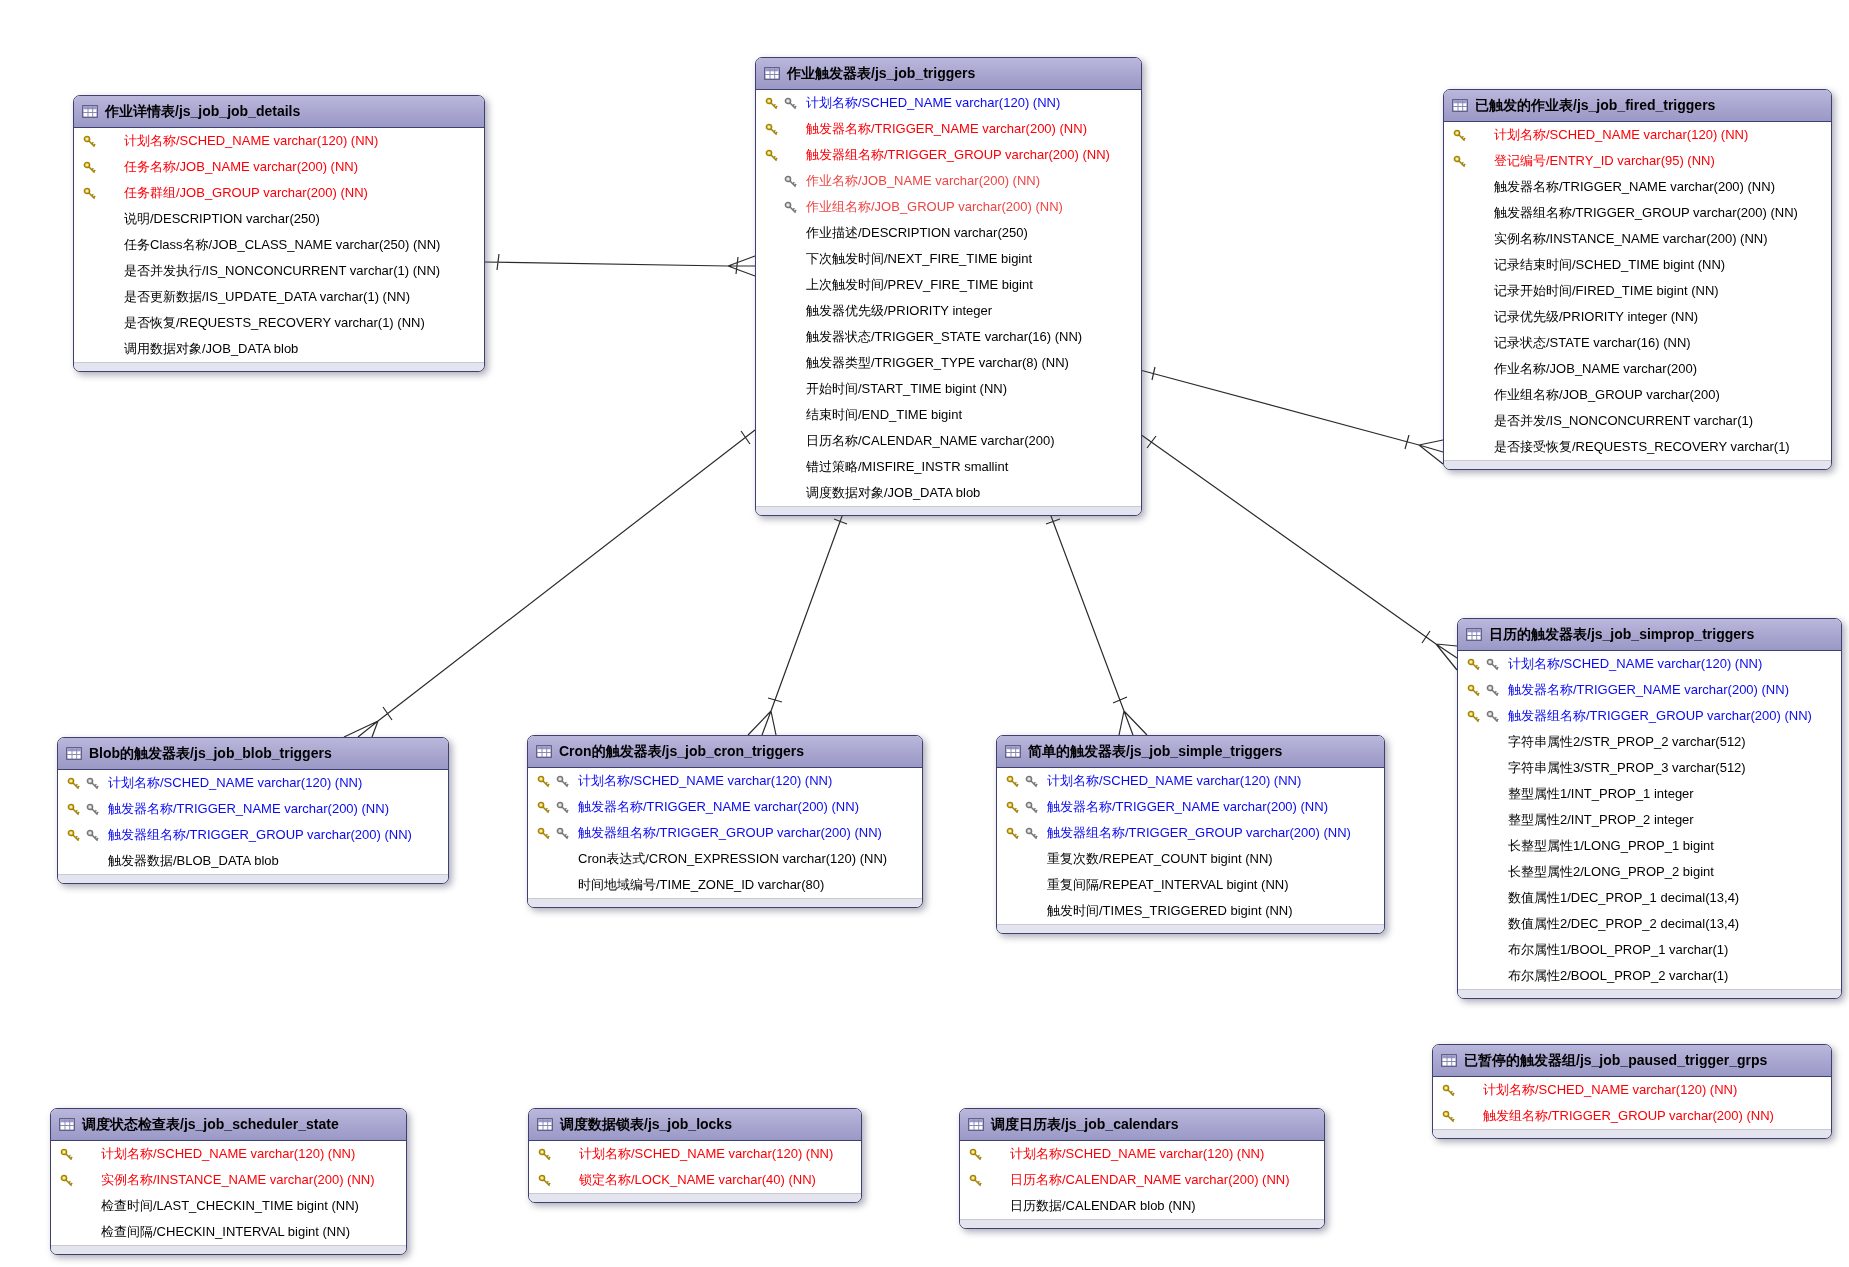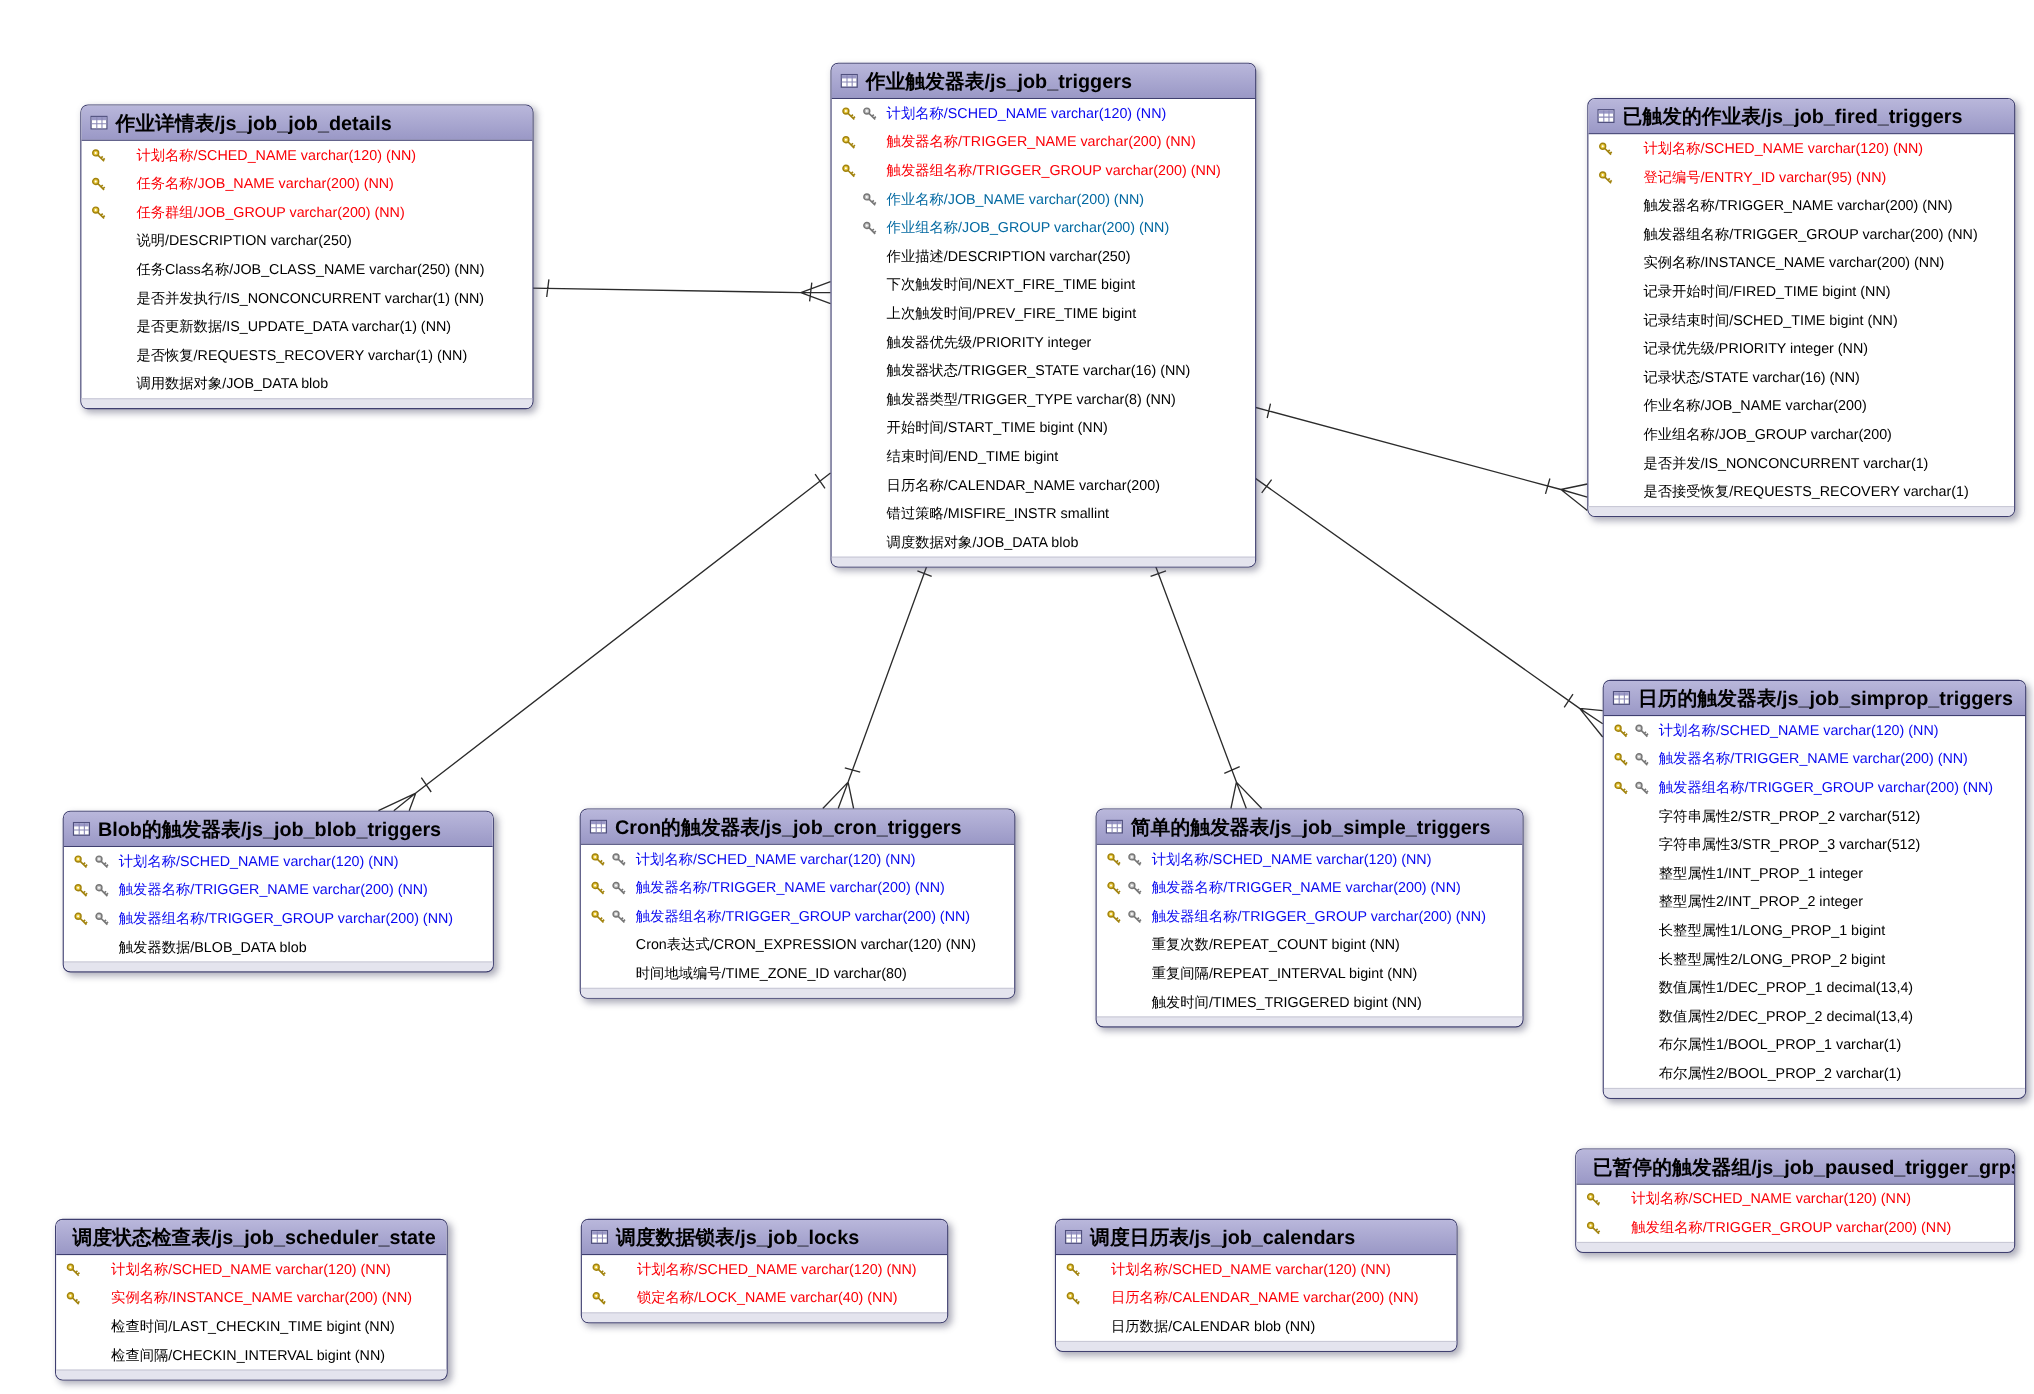--- a/index.html
+++ b/index.html
@@ -12,26 +12,26 @@
   #tables{position:absolute;left:0;top:0;width:100%;height:100%;z-index:2}
   .etable{
     position:absolute;border:1.5px solid #3f3f70;border-radius:7px;background:#fff;
     box-shadow:3px 3px 7px rgba(70,70,100,.45);overflow:hidden;
   }
   .ehead{
     height:31px;background:linear-gradient(#b9b7db,#9a98c6);
     border-bottom:1.5px solid #3f3f70;display:flex;align-items:center;
     padding:0 10px 0 8px;gap:7px;
   }
-  .ehead .ttl{font-size:18px;font-weight:bold;color:#000;white-space:nowrap}
+  .ehead .ttl{font-size:14px;font-weight:bold;color:#000;white-space:nowrap}
   .erow{position:relative;height:26px;line-height:26px;padding-left:50px;white-space:nowrap;font-size:13px}
   .erow .k1{position:absolute;left:8px;top:5px;width:16px;height:16px}
   .erow .k2{position:absolute;left:27px;top:5px;width:16px;height:16px}
   .efoot{height:8px;background:#e4e4ee;border-top:1px solid #c9c9d6}
-  .c-red{color:#fb0007}.c-blue{color:#0a0af0}.c-green{color:#0369a1}.c-black{color:#000}
+  .c-red{color:#fb0007}.c-blue{color:#0a0af0}.c-green{color:#ef4444}.c-black{color:#000}
 </style>
 </head>
 <body>
 
 <div id="canvas">
 
   <svg id="rel-layer" width="1849" height="1267" viewBox="0 0 1849 1267" fill="none" stroke="#2b2b2b" stroke-width="1.2">
     <g>
       <path d="M483 262 L728 266 M728 266 L755 256 M728 266 L755 266 M728 266 L755 276 M499 254 L497 270 M738 257 L736 274"></path>
     </g>
@@ -151,22 +151,22 @@
               <path d="M7 7 L12.6 12.6 M9.8 9.8 L11.4 8.2 M11.6 11.6 L13.2 10" stroke="#a2830e" stroke-width="1.5"></path>
             </svg></span><span>计划名称/SCHED_NAME varchar(120) (NN)</span></div>
         <div class="erow c-red"><span class="k1"><svg width="16" height="16" viewBox="0 0 16 16">
               <circle cx="5" cy="5" r="2.7" fill="#e9c93d" stroke="#a2830e" stroke-width="1.3"></circle>
               <circle cx="5" cy="5" r="0.9" fill="#fff"></circle>
               <path d="M7 7 L12.6 12.6 M9.8 9.8 L11.4 8.2 M11.6 11.6 L13.2 10" stroke="#a2830e" stroke-width="1.5"></path>
             </svg></span><span>登记编号/ENTRY_ID varchar(95) (NN)</span></div>
         <div class="erow c-black"><span>触发器名称/TRIGGER_NAME varchar(200) (NN)</span></div>
         <div class="erow c-black"><span>触发器组名称/TRIGGER_GROUP varchar(200) (NN)</span></div>
         <div class="erow c-black"><span>实例名称/INSTANCE_NAME varchar(200) (NN)</span></div>
+        <div class="erow c-black"><span>记录结束时间/SCHED_TIME bigint (NN)</span></div>
         <div class="erow c-black"><span>记录开始时间/FIRED_TIME bigint (NN)</span></div>
-        <div class="erow c-black"><span>记录结束时间/SCHED_TIME bigint (NN)</span></div>
         <div class="erow c-black"><span>记录优先级/PRIORITY integer (NN)</span></div>
         <div class="erow c-black"><span>记录状态/STATE varchar(16) (NN)</span></div>
         <div class="erow c-black"><span>作业名称/JOB_NAME varchar(200)</span></div>
         <div class="erow c-black"><span>作业组名称/JOB_GROUP varchar(200)</span></div>
         <div class="erow c-black"><span>是否并发/IS_NONCONCURRENT varchar(1)</span></div>
         <div class="erow c-black"><span>是否接受恢复/REQUESTS_RECOVERY varchar(1)</span></div>
         <div class="efoot"></div>
       </div>
       <div class="etable" style="left: 1457px; top: 618px; width: 383px;">
         <div class="ehead">

